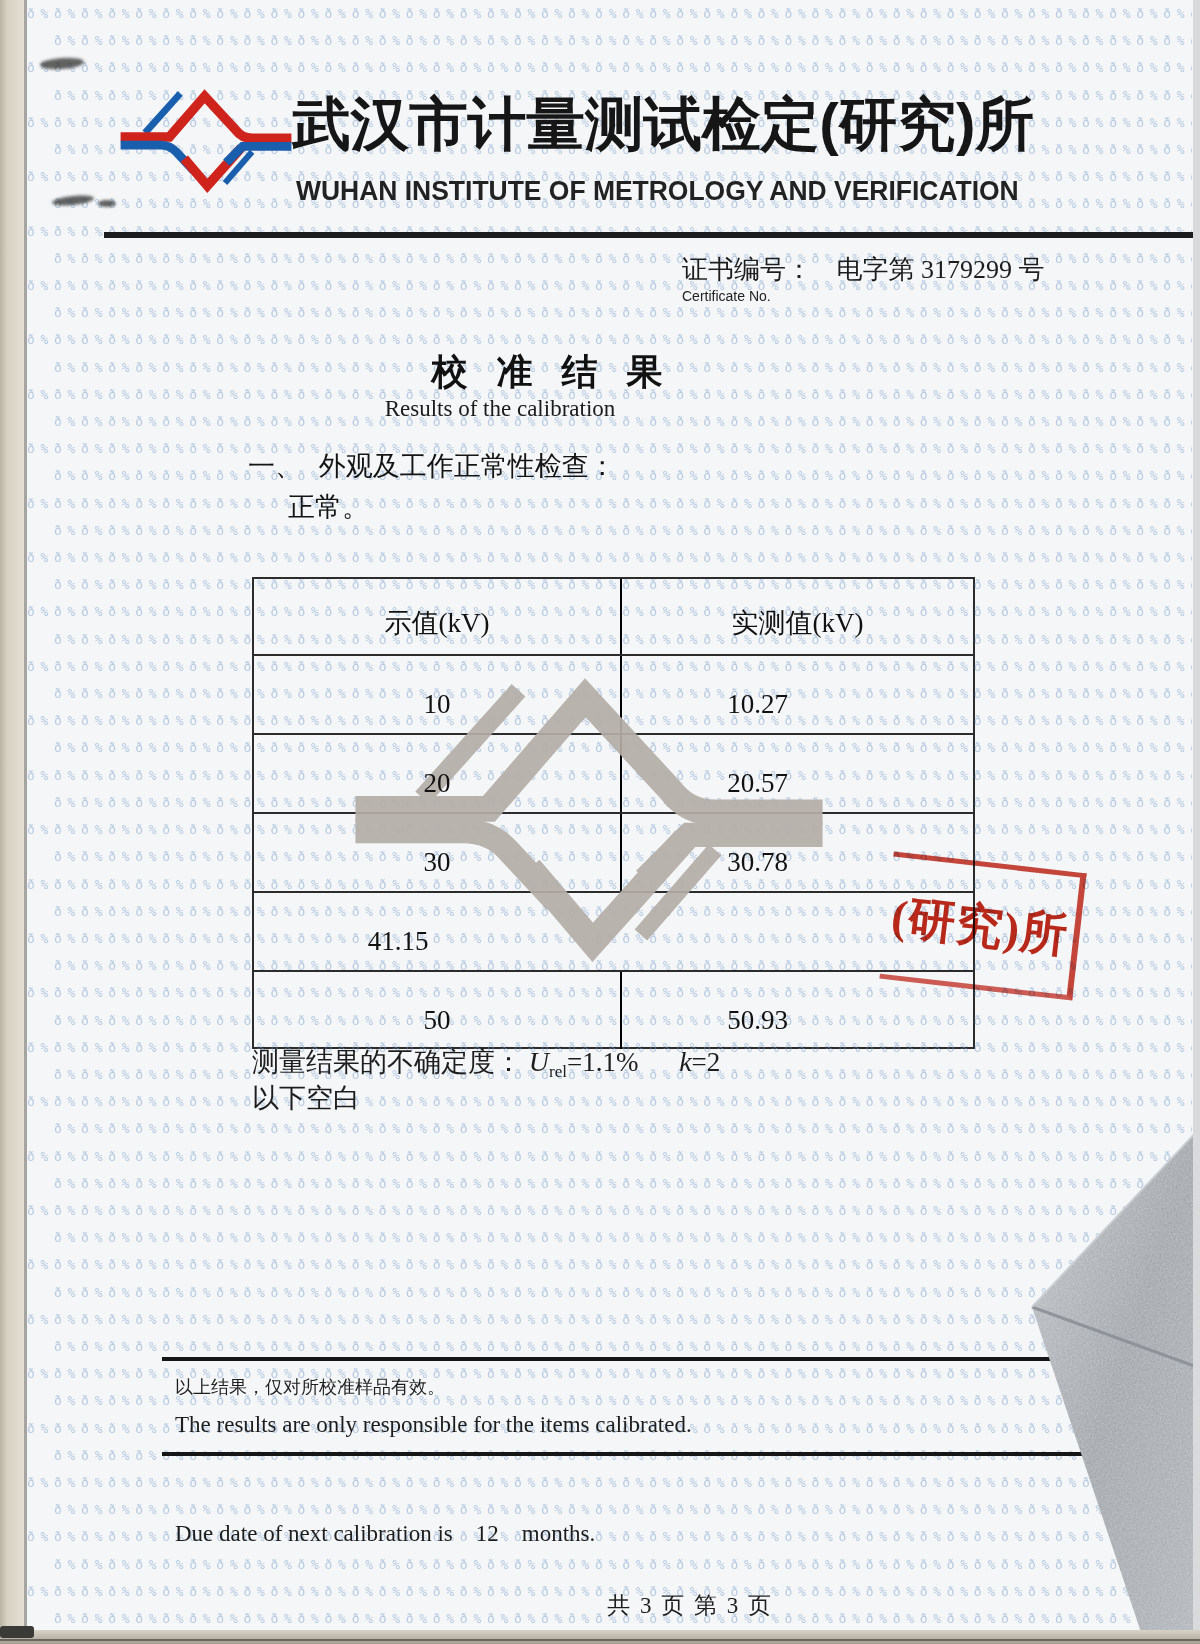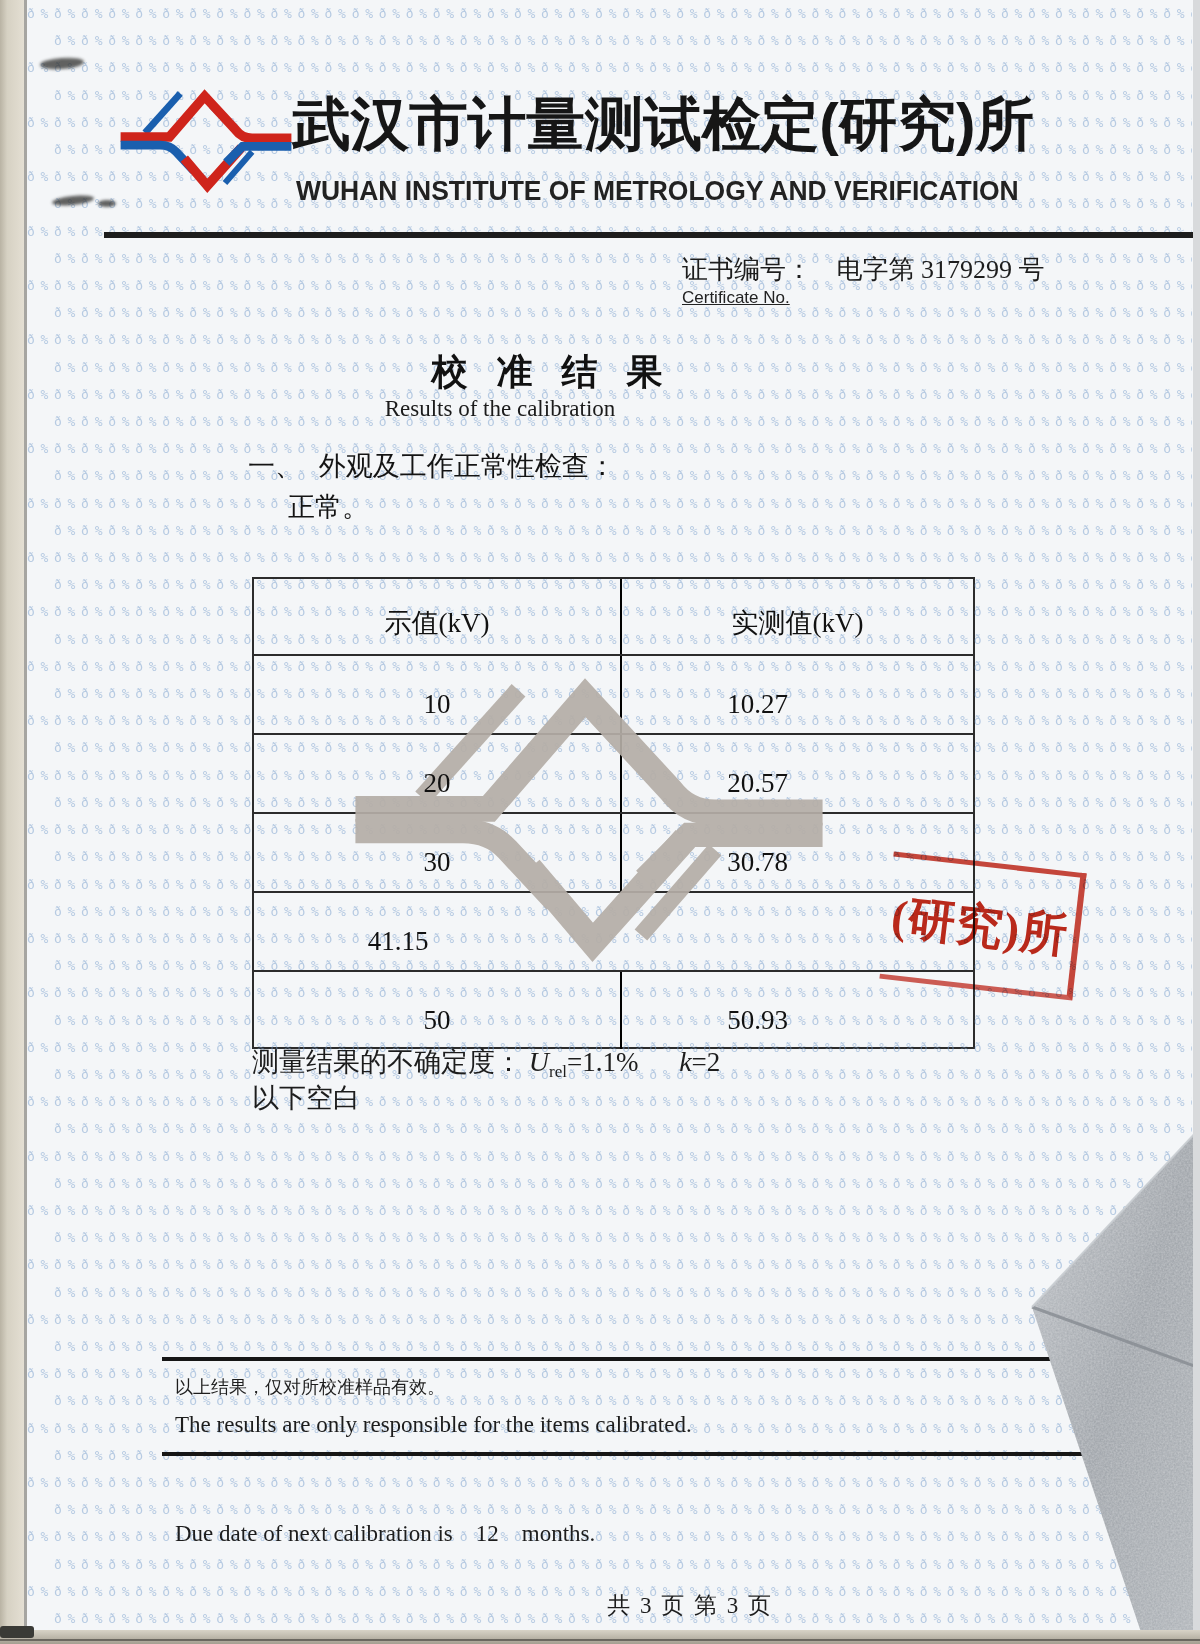--- a/index.html
+++ b/index.html
@@ -34,21 +34,21 @@
     font-size:58px;font-weight:900;letter-spacing:0px;color:#161616;z-index:2;
     transform:scaleX(1.01);transform-origin:left;white-space:nowrap;}
   .org-en{position:absolute;left:296px;top:176px;width:760px;
     font-family:"Liberation Sans","DejaVu Sans",sans-serif;
     font-size:27px;font-weight:700;color:#222;z-index:2;
     transform:scaleX(.98);transform-origin:left;white-space:nowrap;}
   .header-rule{position:absolute;left:104px;top:232px;width:1092px;height:6px;background:#1d1d1d;z-index:2;}
   .cert-line{position:absolute;left:682px;top:252px;font-size:26px;z-index:2;white-space:nowrap;}
   .cert-line .no{margin-left:18px;}
   .cert-en{position:absolute;left:682px;top:288px;
-    font-family:"Liberation Sans","DejaVu Sans",sans-serif;font-size:17px;color:#222;z-index:2;text-decoration:underline;}
+    font-family:"Liberation Sans","DejaVu Sans",sans-serif;font-size:14px;color:#222;z-index:2;}
   
   .title-cn{position:absolute;left:0;top:348px;width:1104px;text-align:center;
     font-size:36px;font-weight:700;letter-spacing:10px;color:#111;z-index:2;}
   .title-en{position:absolute;left:0;top:396px;width:1000px;text-align:center;
     font-size:23px;color:#1b1b1b;z-index:2;}
   
   .sec{position:absolute;font-size:27px;color:#141414;z-index:2;white-space:nowrap;}
   .sec .lbl{margin-right:10px;}
   .s1{left:248px;top:448px;}
   .s1-result{left:288px;top:489px;}

